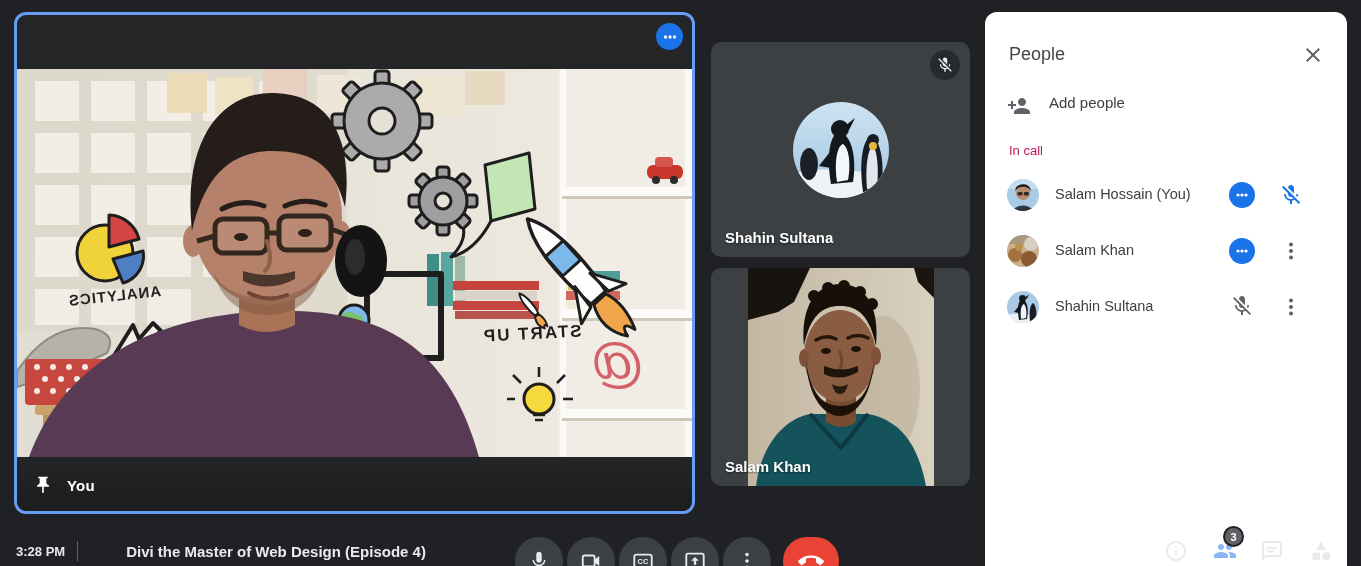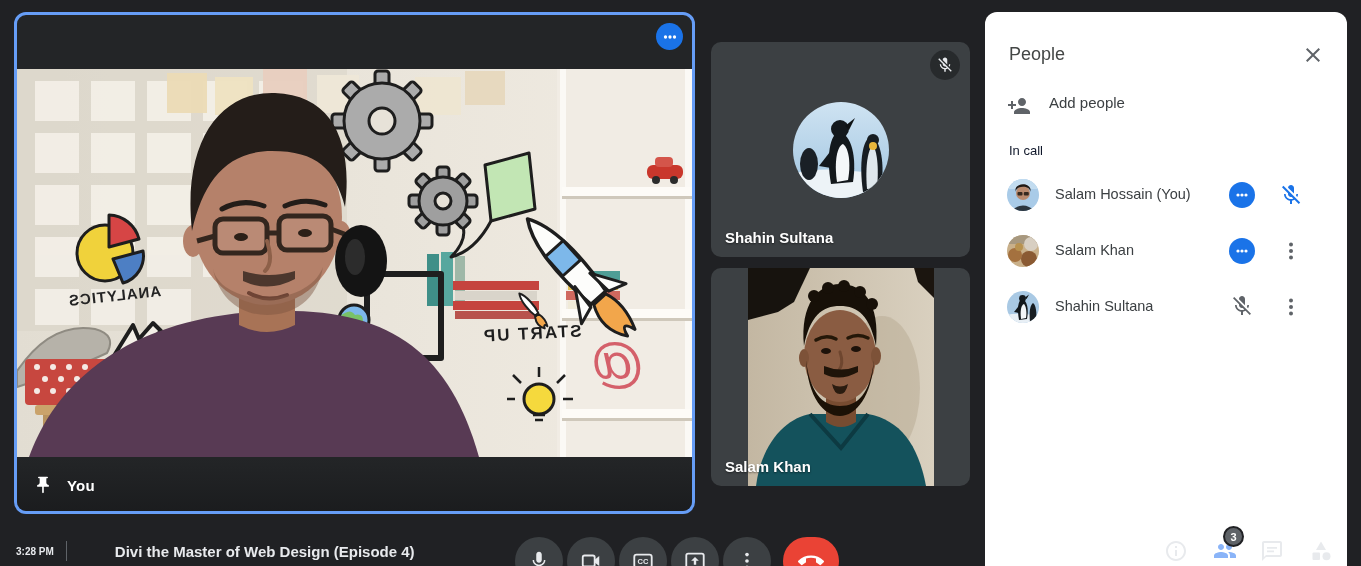--- a/index.html
+++ b/index.html
@@ -32,35 +32,35 @@
   .salam-video { position:absolute; left:50%; top:0; transform:translateX(-50%); width:186px; height:218px; }
 
   
   .people-panel { position:absolute; left:985px; top:12px; width:362px; height:566px;
     background:#fff; border-radius:12px; }
   .panel-title { position:absolute; left:24px; top:32px; font-size:18px; color:#444746; }
   .panel-close { position:absolute; right:22px; top:31px; width:24px; height:24px; color:#5f6368; cursor:pointer; }
   .add-people { position:absolute; left:22px; top:82px; display:flex; align-items:flex-start; gap:18px;
     color:#3c4043; font-size:15px; cursor:pointer; }
   .add-people .icon { color:#5f6368; }
-  .section-label { position:absolute; left:24px; top:131px; font-size:13px; color:#0f172a; }
+  .section-label { position:absolute; left:24px; top:131px; font-size:13px; color:#be185d; }
   .p-row { position:absolute; left:0; width:362px; height:56px; }
   .p-row .avatar { position:absolute; left:22px; top:12px; width:32px; height:32px; border-radius:50%; overflow:hidden; }
   .p-row .p-name { position:absolute; left:70px; top:19px; font-size:14.5px; color:#3c4043; }
   .slot-a { position:absolute; left:244px; top:15px; width:26px; height:26px; }
   .slot-b { position:absolute; left:294px; top:16px; width:24px; height:24px; }
   .blue-more { width:26px; height:26px; border-radius:50%; background:#1a73e8;
     display:flex; align-items:center; justify-content:center; cursor:pointer; }
   .kebab { color:#5f6368; cursor:pointer; }
   .gray-ic { color:#5f6368; }
   .blue-ic { color:#1a73e8; }
 
   
   .bar-left { position:absolute; left:16px; top:541px; display:flex; align-items:center; gap:12px; }
-  .bar-time { color:#e8eaed; font-size:10px; font-weight:600; }
+  .bar-time { color:#e8eaed; font-size:13px; font-weight:600; }
   .bar-divider { width:1px; height:20px; background:#5f6368; }
   .bar-title { color:#e8eaed; font-size:15px; font-weight:700;margin-left:36px; }
   .controls-center { position:absolute; left:515px; top:537px; display:flex; gap:4px; align-items:flex-start; }
   .ctl-btn { width:48px; height:48px; border-radius:50%; background:#3c4043; color:#e8eaed;
     display:flex; align-items:center; justify-content:center; cursor:pointer; flex:0 0 auto; }
   .ctl-end { width:56px; height:48px; border-radius:24px; background:#ea4335; color:#fff;
     display:flex; align-items:center; justify-content:center; cursor:pointer; margin-left:8px; flex:0 0 auto; }
   .right-ctl { position:absolute; top:539px; width:24px; height:24px; color:#e8eaed; cursor:pointer; }
   #ctl-info{ left:1164px; } #ctl-people{ left:1213px; color:#8ab4f8; } #ctl-chat{ left:1260px; } #ctl-activities{ left:1309px; }
   .people-badge { position:absolute; left:1223px; top:526px; width:21px; height:21px; border-radius:50%;

